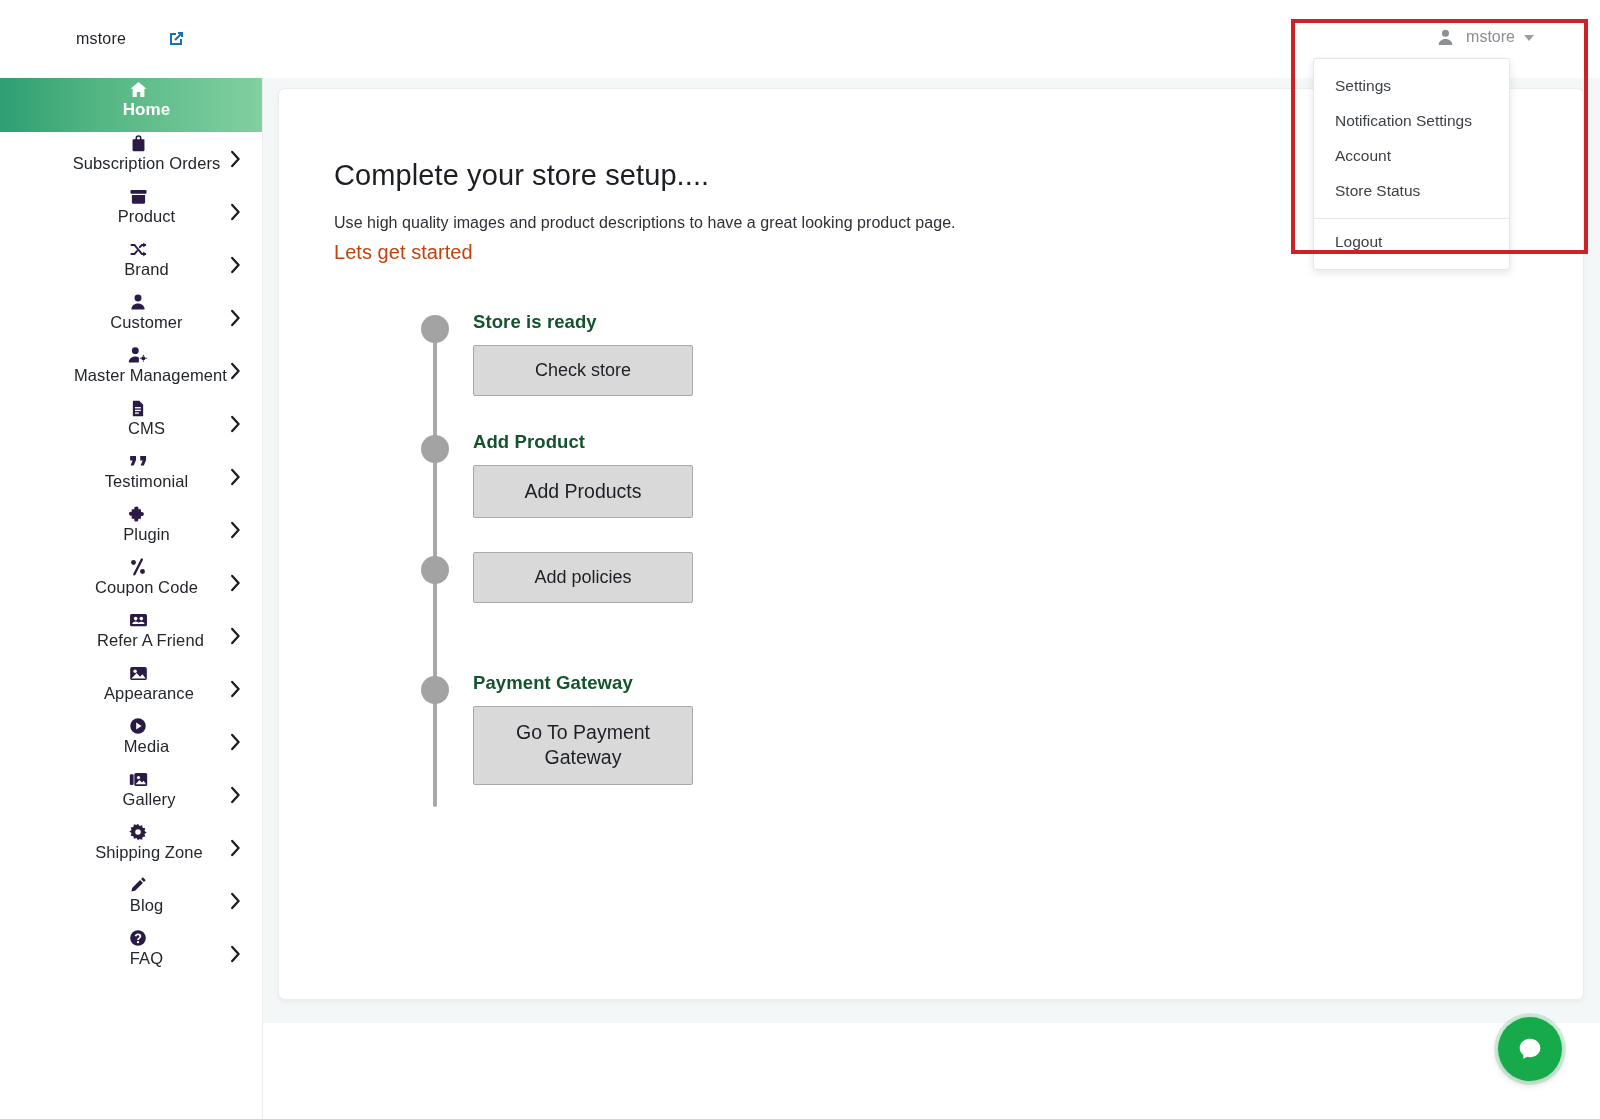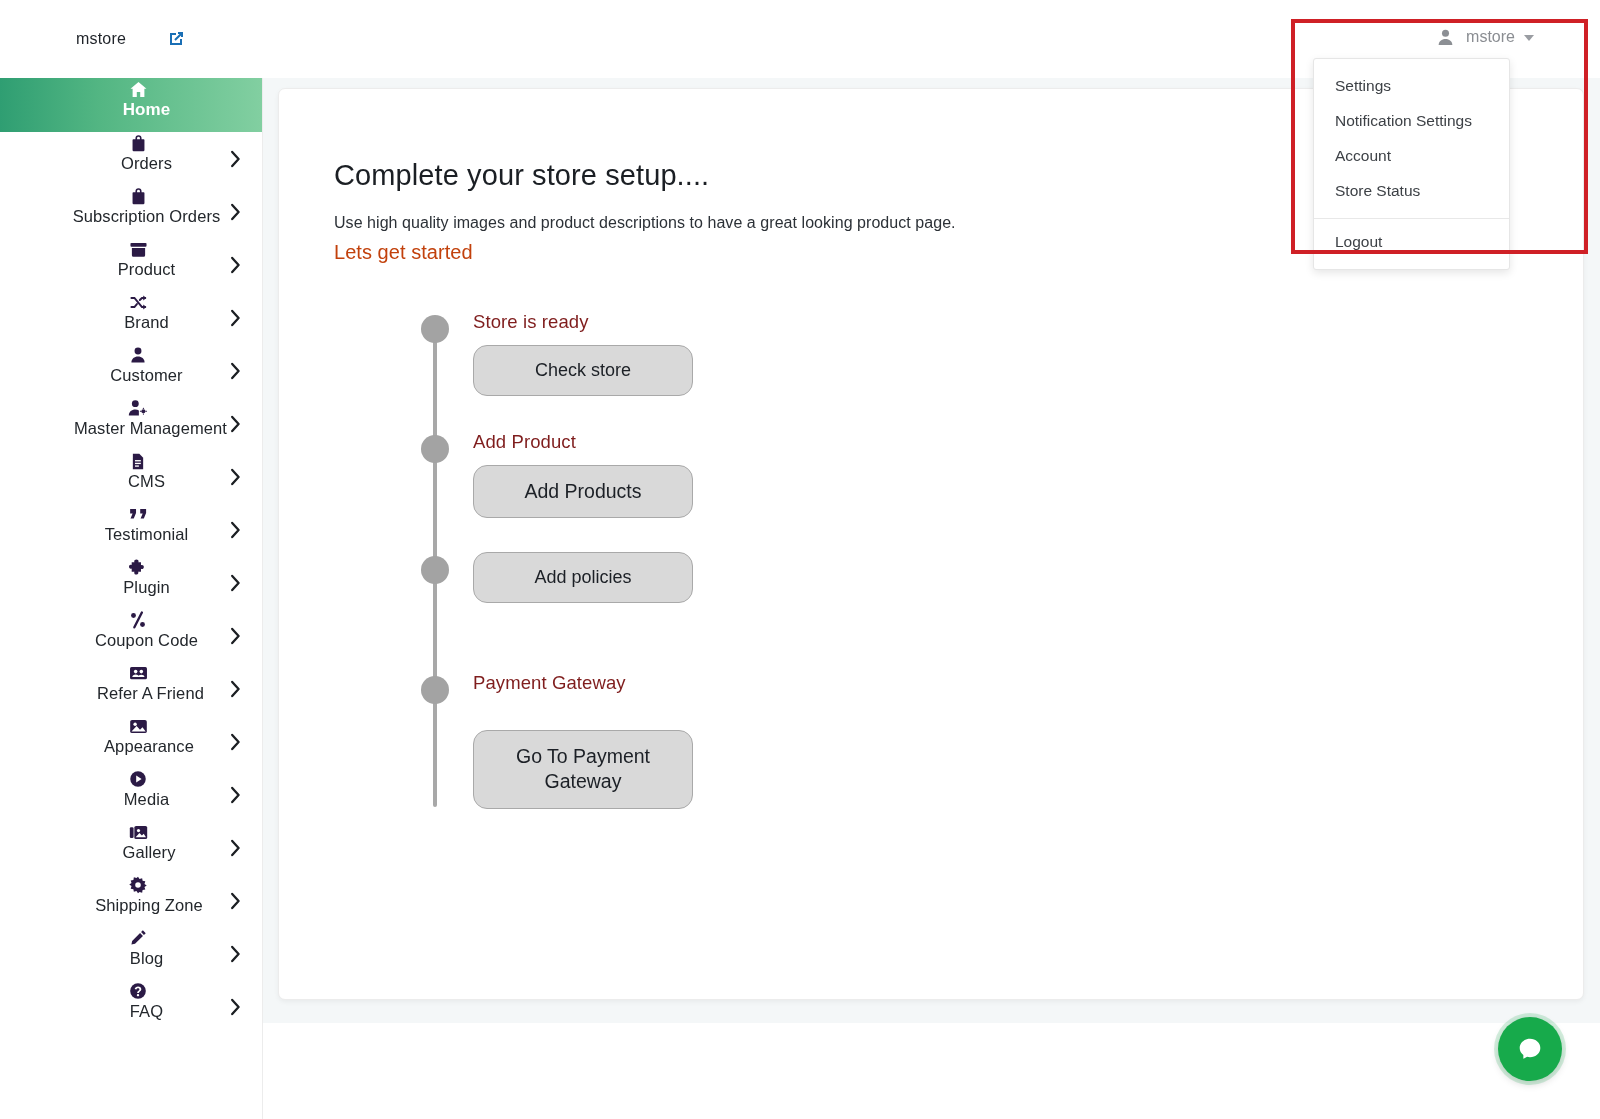--- a/index.html
+++ b/index.html
@@ -123,33 +123,33 @@
     position: absolute; left: 22px; top: 14px; width: 4px; height: 482px;
     background: #a8a8a8; border-radius: 2px;
   }
   .step { position: relative; min-height: 120px; }
   .step-dot {
     position: absolute; left: 10px; width: 28px; height: 28px;
     border-radius: 50%; background: #a3a3a3;
   }
   .step-body { margin-left: 62px; }
   .step-title {
-    font-size: 18.5px; font-weight: 400; color: #7f1d1d;
+    font-size: 18.5px; font-weight: 700; color: #14532d;
     letter-spacing: .1px; margin-bottom: 12px;
   }
   .step-btn {
     display: inline-flex; align-items: center; justify-content: center;
     min-width: 220px; padding: 13px 18px;
-    background: #d9d9d9; border: 1px solid #a9a9a9; border-radius: 14px;
+    background: #d9d9d9; border: 1px solid #a9a9a9; border-radius: 2px;
     font-family: "Liberation Sans", sans-serif;
     font-size: 19.5px; color: #1c2026; cursor: pointer;
     text-align: center; line-height: 1.3;
   }
   .step-btn.small { font-size: 18px; }
-  .step-btn.two-line { max-width: 220px; margin-top: 24px; }
+  .step-btn.two-line { max-width: 220px; }
 
   
   .step.s0 .step-dot { top: 4px; }
   .step.s1 .step-dot { top: 4px; }
   .step.s2 .step-dot { top: 4px; }
   .step.s3 .step-dot { top: 4px; }
   .step.s4 .step-dot { top: 4px; }
   .step.s0 { height: 115px; }
   .step.s1 { height: 121px; }
   .step.s2 { height: 121px; }
@@ -213,33 +213,20 @@
   <div id="red-highlight"></div>
 
   <nav id="sidebar">
       <div class="nav-item active">
         <span class="nav-icon">
           <svg width="19" height="19" viewBox="0 0 20 20" fill="currentColor">
             <path d="M10 2.2 1.6 9.1h2.2v8.7h4.4v-5.2h3.6v5.2h4.4V9.1h2.2L10 2.2z"></path>
           </svg>
         </span>
         <span class="nav-label">Home</span>
-      </div>
-      <div class="nav-item">
-        <span class="nav-icon">
-          <svg width="17" height="19" viewBox="0 0 20 22" fill="currentColor">
-            <path d="M6.4 6V4.8a3.6 3.6 0 0 1 7.2 0V6H16a1 1 0 0 1 1 1v11.6a1.4 1.4 0 0 1-1.4 1.4H4.4A1.4 1.4 0 0 1 3 18.6V7a1 1 0 0 1 1-1h2.4zm1.9 0h3.4V4.8a1.7 1.7 0 0 0-3.4 0V6z"></path>
-          </svg>
-        </span>
-        <span class="nav-label">Orders</span>
-        <span class="nav-chev">
-          <svg width="13" height="19" viewBox="0 0 13 19" fill="none" stroke="currentColor" stroke-width="2.3" stroke-linecap="round" stroke-linejoin="round">
-            <path d="M3.2 2.4 9.6 9.5 3.2 16.6"></path>
-          </svg>
-        </span>
       </div>
       <div class="nav-item">
         <span class="nav-icon">
           <svg width="17" height="19" viewBox="0 0 20 22" fill="currentColor">
             <path d="M6.4 6V4.8a3.6 3.6 0 0 1 7.2 0V6H16a1 1 0 0 1 1 1v11.6a1.4 1.4 0 0 1-1.4 1.4H4.4A1.4 1.4 0 0 1 3 18.6V7a1 1 0 0 1 1-1h2.4zm1.9 0h3.4V4.8a1.7 1.7 0 0 0-3.4 0V6z"></path>
           </svg>
         </span>
         <span class="nav-label">Subscription Orders</span>
         <span class="nav-chev">
           <svg width="13" height="19" viewBox="0 0 13 19" fill="none" stroke="currentColor" stroke-width="2.3" stroke-linecap="round" stroke-linejoin="round">

